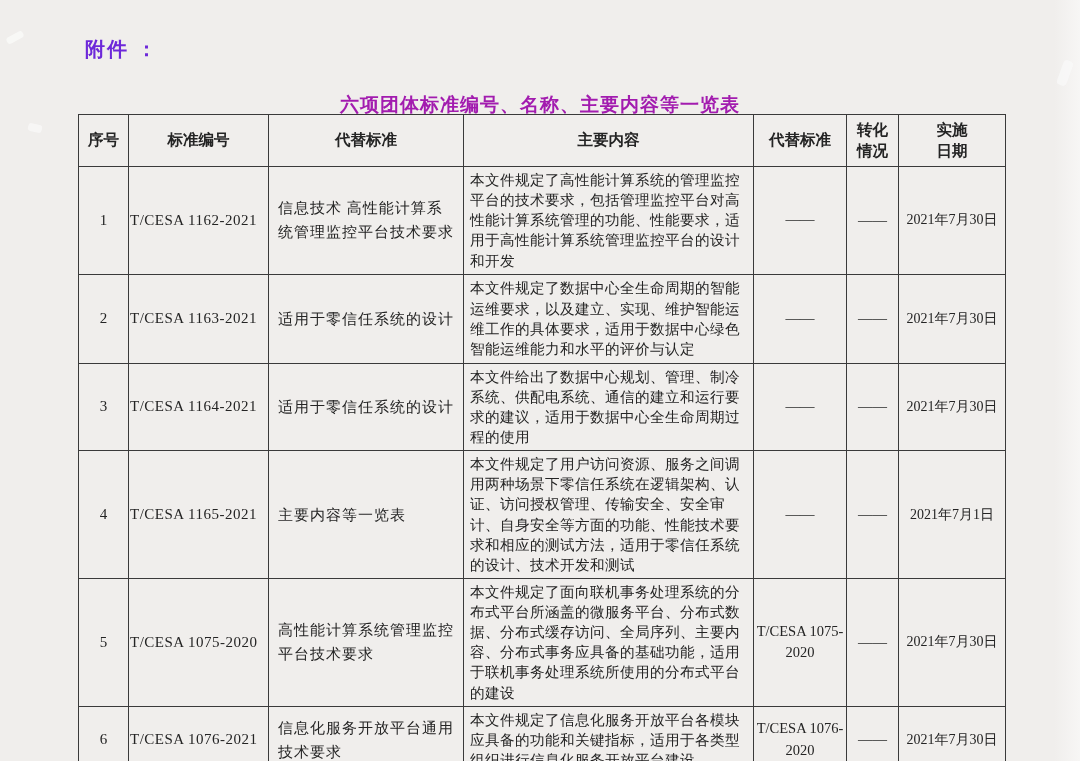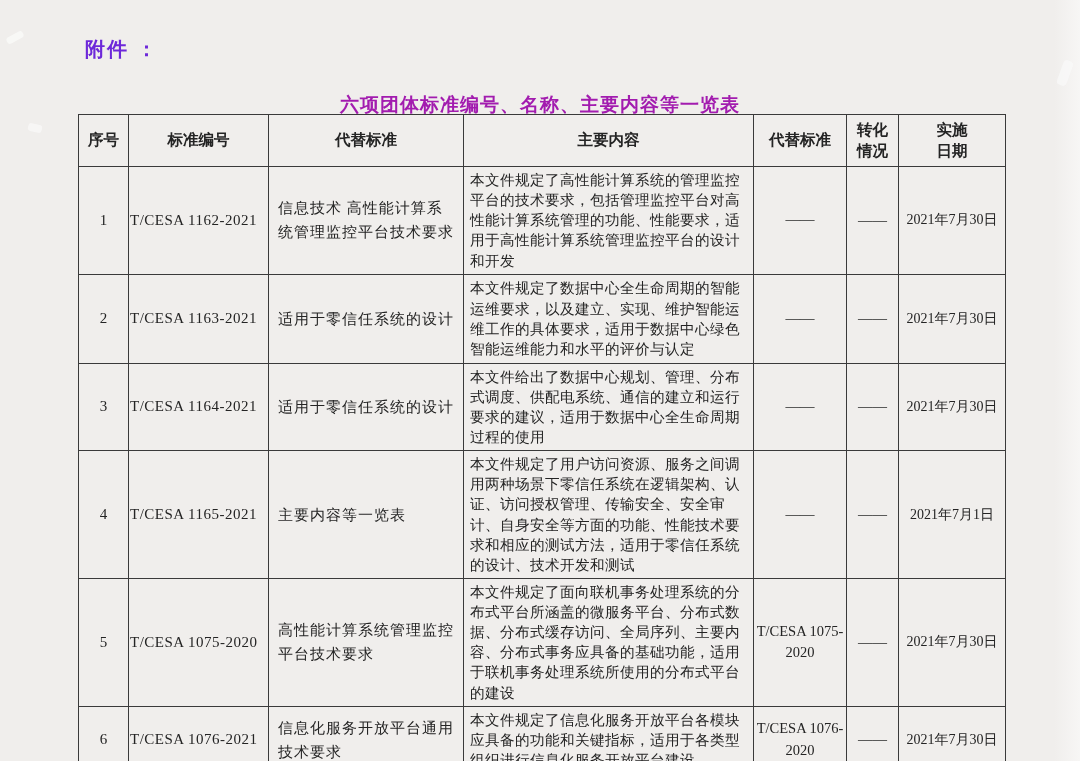--- a/index.html
+++ b/index.html
@@ -104,21 +104,21 @@
       <td class="c-name">适用于零信任系统的设计</td>
       <td class="c-content">本文件规定了数据中心全生命周期的智能运维要求，以及建立、实现、维护智能运维工作的具体要求，适用于数据中心绿色智能运维能力和水平的评价与认定</td>
       <td class="c-replace">——</td>
       <td class="c-convert">——</td>
       <td class="c-date">2021年7月30日</td>
     </tr>
     <tr class="r2">
       <td class="c-serial">3</td>
       <td class="c-code">T/CESA 1164-2021</td>
       <td class="c-name">适用于零信任系统的设计</td>
-      <td class="c-content">本文件给出了数据中心规划、管理、分布式调度、供配电系统、通信的建立和运行要求的建议，适用于数据中心全生命周期过程的使用</td>
+      <td class="c-content">本文件给出了数据中心规划、管理、制冷系统、供配电系统、通信的建立和运行要求的建议，适用于数据中心全生命周期过程的使用</td>
       <td class="c-replace">——</td>
       <td class="c-convert">——</td>
       <td class="c-date">2021年7月30日</td>
     </tr>
     <tr class="r3">
       <td class="c-serial">4</td>
       <td class="c-code">T/CESA 1165-2021</td>
       <td class="c-name">主要内容等一览表</td>
       <td class="c-content">本文件规定了用户访问资源、服务之间调用两种场景下零信任系统在逻辑架构、认证、访问授权管理、传输安全、安全审计、自身安全等方面的功能、性能技术要求和相应的测试方法，适用于零信任系统的设计、技术开发和测试</td>
       <td class="c-replace">——</td>

